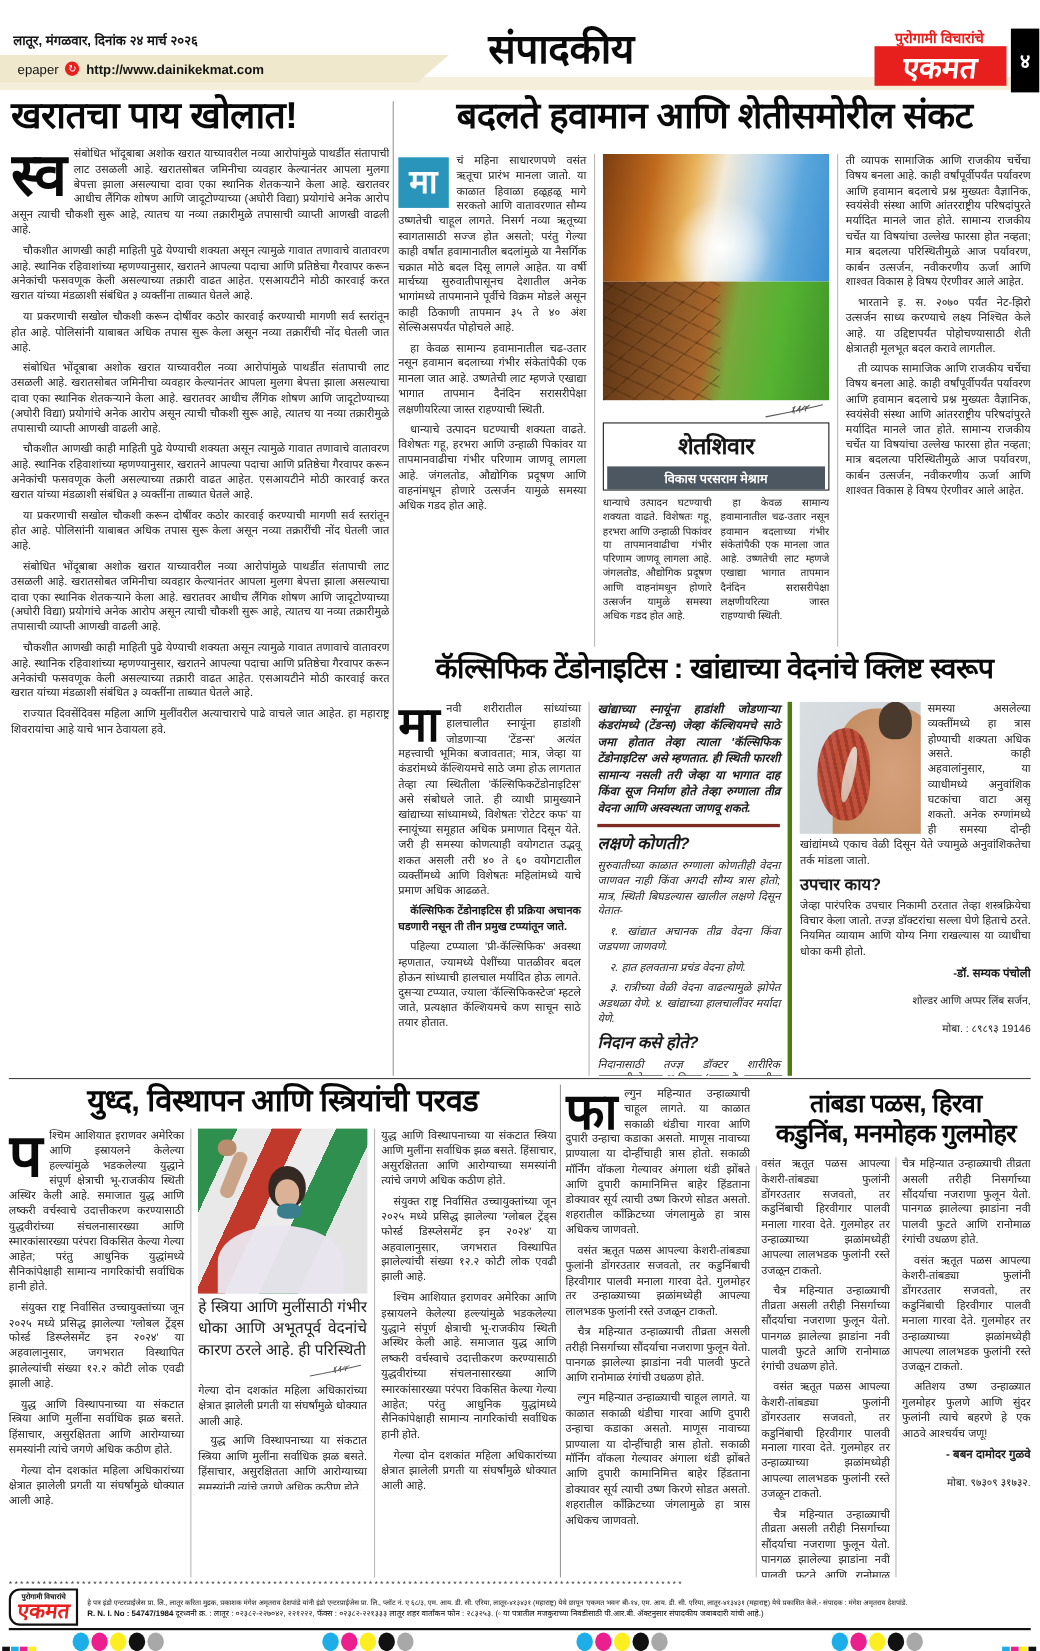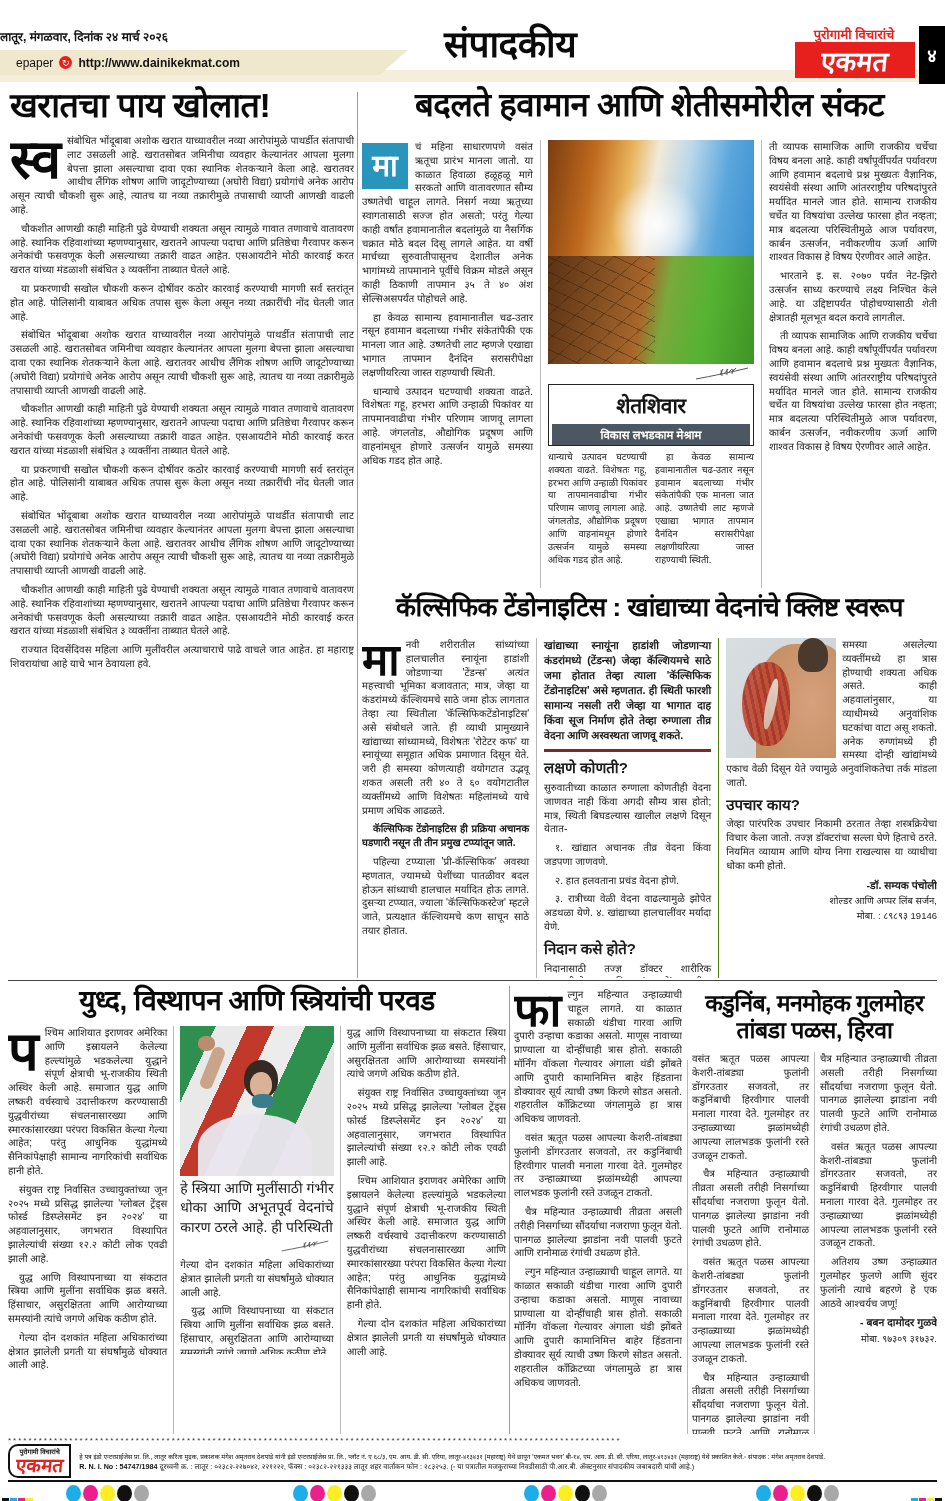--- a/index.html
+++ b/index.html
@@ -12,21 +12,21 @@
   .bt p.nofirst{text-indent:0;}
   .dc{float:left;font-size:54px;line-height:.8;font-weight:bold;padding:4px 6px 0 0;color:#0a0a0a;}
   .dcbox{float:left;width:46px;height:46px;background:#2a95ba;color:#fff;font-size:30px;font-weight:bold;
          display:flex;align-items:center;justify-content:center;margin:3px 7px 2px 0;}
   .vr{border-left:1px solid #9a9a9a;}
   .colrule{border-right:1px solid #b8b8b8;}
   .subhead{font-weight:bold;font-size:15px;margin:3px 0 2px;}
   .lede{font-weight:bold;font-size:10.6px;line-height:1.42;border-bottom:3px solid #7e2a23;
         padding-bottom:6px;margin-bottom:6px;text-align:justify;}
   .byline{text-align:right;font-weight:bold;font-size:10.5px;margin-top:4px;}
-  .bysub{text-align:right;font-size:9.5px;margin-top:2px;}
+  .bysub{text-align:right;font-size:9.5px;margin-top:12px;}
   .colbox{border:1.5px solid #222;text-align:center;padding:6px 3px 0;background:#fff;}
   .colbox .nm{font-size:21px;font-weight:bold;letter-spacing:-.5px;}
   .colbox .bar{background:#4d5761;color:#fff;font-weight:bold;font-size:11.5px;padding:3px 2px;margin-top:5px;}
   .colbox .role{background:#626c75;color:#fff;font-size:8.5px;padding:1px 2px 2px;}
   .orn{display:block;margin:2px 4px 3px auto;}
   
   .ribbon{background:#efe8cd;clip-path:polygon(0 0,100% 0,93% 100%,0 100%);}
   .creamband{background:#f4eeda;}
   .redbox{background:#e8201d;color:#fff;display:flex;align-items:center;justify-content:center;}
   .pagebox{background:#000;color:#fff;display:flex;align-items:center;justify-content:center;}
@@ -62,21 +62,21 @@
   .fnt2{font-size:7.2px;white-space:nowrap;overflow:hidden;color:#111;}
   .logo-frame{border:2px solid #111;border-radius:10px 0 0 10px;padding:1px 6px;text-align:center;background:#fff;}
   .logo-tag{font-size:6.5px;font-weight:bold;color:#111;}
   .logo-red{color:#e8201d;font-weight:bold;font-size:19px;line-height:1;transform:skewX(-6deg);}
   .dot{display:inline-block;width:15px;height:17px;border-radius:50%;margin-right:2px;vertical-align:middle;}
   .sq{display:inline-block;width:7px;height:7px;margin-right:1px;}
 </style>
 </head>
 <body>
 
-<div class="abs" style="left:0;top:28px;font-size:12px;font-weight:bold;text-align:center;">लातूर, मंगळवार, दिनांक २४ मार्च २०२६</div>
+<div class="abs" style="left:12px;top:28px;font-size:12px;font-weight:bold;text-align:center;">लातूर, मंगळवार, दिनांक २४ मार्च २०२६</div>
 
 <div class="abs creamband" style="left:0;top:70px;width:945px;height:12px;"></div>
 
 <div class="abs ribbon" style="left:0;top:50px;width:392px;height:25px;display:flex;align-items:center;padding-left:16px;gap:6px;">
   <span style="font-size:12px;">epaper</span>
   <span style="width:13px;height:13px;border-radius:50%;background:#e8201d;color:#fff;font-size:9px;display:inline-flex;align-items:center;justify-content:center;">↻</span>
   <span style="font-size:12px;font-weight:bold;">http://www.dainikekmat.com</span>
 </div>
 
 <div class="abs hl" style="left:300px;top:26px;width:420px;text-align:center;font-size:37px;">संपादकीय</div>
@@ -116,21 +116,21 @@
       <div class="wglow"></div>
       <div class="wground"></div>
       <div class="wcracks"></div>
     </div>
     <svg class="orn" width="56" height="15" viewBox="0 0 56 15">
       <path d="M2 13 C 18 10, 38 6, 54 2" fill="none" stroke="#555" stroke-width="1"></path>
       <path d="M26 9 l3 -6 M30 8 l4 -5 M34 7 l4 -4 M38 6 l4 -4 M28 10 l-1 -6 M33 9 l0 -6 M38 8 l1 -5" stroke="#555" fill="none" stroke-width="1"></path>
     </svg>
     <div class="colbox">
       <div class="nm">शेतशिवार</div>
-      <div class="bar">विकास लभडकाम मेश्राम</div>
+      <div class="bar">विकास परसराम मेश्राम</div>
     </div>
     <div class="bt" style="margin-top:5px;height:128px;column-count:2;column-gap:8px;font-size:9.3px;">
       <p class="nofirst">धान्याचे उत्पादन घटण्याची शक्यता वाढते. विशेषतः गहू, हरभरा आणि उन्हाळी पिकांवर या तापमानवाढीचा गंभीर परिणाम जाणवू लागला आहे. जंगलतोड, औद्योगिक प्रदूषण आणि वाहनांमधून होणारे उत्सर्जन यामुळे समस्या अधिक गडद होत आहे.</p>
       <p>हा केवळ सामान्य हवामानातील चढ-उतार नसून हवामान बदलाच्या गंभीर संकेतांपैकी एक मानला जात आहे. उष्णतेची लाट म्हणजे एखाद्या भागात तापमान दैनंदिन सरासरीपेक्षा लक्षणीयरित्या जास्त राहण्याची स्थिती.</p>
     </div>
   </div>
   <div class="bt" style="width:173px;height:448px;border-left:1px solid #b8b8b8;padding-left:7px;">
     <p class="nofirst">ती व्यापक सामाजिक आणि राजकीय चर्चेचा विषय बनला आहे. काही वर्षांपूर्वीपर्यंत पर्यावरण आणि हवामान बदलाचे प्रश्न मुख्यतः वैज्ञानिक, स्वयंसेवी संस्था आणि आंतरराष्ट्रीय परिषदांपुरते मर्यादित मानले जात होते. सामान्य राजकीय चर्चेत या विषयांचा उल्लेख फारसा होत नव्हता; मात्र बदलत्या परिस्थितीमुळे आज पर्यावरण, कार्बन उत्सर्जन, नवीकरणीय ऊर्जा आणि शाश्वत विकास हे विषय ऐरणीवर आले आहेत.</p>
     <p>भारताने इ. स. २०७० पर्यंत नेट-झिरो उत्सर्जन साध्य करण्याचे लक्ष्य निश्चित केले आहे. या उद्दिष्टापर्यंत पोहोचण्यासाठी शेती क्षेत्रातही मूलभूत बदल करावे लागतील.</p>
     <p>ती व्यापक सामाजिक आणि राजकीय चर्चेचा विषय बनला आहे. काही वर्षांपूर्वीपर्यंत पर्यावरण आणि हवामान बदलाचे प्रश्न मुख्यतः वैज्ञानिक, स्वयंसेवी संस्था आणि आंतरराष्ट्रीय परिषदांपुरते मर्यादित मानले जात होते. सामान्य राजकीय चर्चेत या विषयांचा उल्लेख फारसा होत नव्हता; मात्र बदलत्या परिस्थितीमुळे आज पर्यावरण, कार्बन उत्सर्जन, नवीकरणीय ऊर्जा आणि शाश्वत विकास हे विषय ऐरणीवर आले आहेत.</p>
@@ -138,21 +138,21 @@
 </div>
 
 <div class="abs hl" style="left:362px;top:594px;width:575px;text-align:center;font-size:26px;">कॅल्सिफिक टेंडोनाइटिस : खांद्याच्या वेदनांचे क्लिष्ट स्वरूप</div>
 
 <div class="abs" style="left:362px;top:638px;width:575px;height:340px;display:flex;">
   <div class="bt colrule" style="width:172px;height:340px;padding-right:7px;">
     <p class="nofirst"><span class="dc" style="font-size:44px;">मा</span><span>नवी शरीरातील सांध्यांच्या हालचालीत स्नायूंना हाडांशी जोडणाऱ्या 'टेंडन्स' अत्यंत महत्त्वाची भूमिका बजावतात; मात्र, जेव्हा या कंडरांमध्ये कॅल्शियमचे साठे जमा होऊ लागतात तेव्हा त्या स्थितीला 'कॅल्सिफिकटेंडोनाइटिस' असे संबोधले जाते. ही व्याधी प्रामुख्याने खांद्याच्या सांध्यामध्ये, विशेषतः 'रोटेटर कफ' या स्नायूंच्या समूहात अधिक प्रमाणात दिसून येते. जरी ही समस्या कोणत्याही वयोगटात उद्भवू शकत असली तरी ४० ते ६० वयोगटातील व्यक्तींमध्ये आणि विशेषतः महिलांमध्ये याचे प्रमाण अधिक आढळते.</span></p>
     <p style="font-weight:bold;">कॅल्सिफिक टेंडोनाइटिस ही प्रक्रिया अचानक घडणारी नसून ती तीन प्रमुख टप्प्यांतून जाते.</p>
     <p>पहिल्या टप्प्याला 'प्री-कॅल्सिफिक' अवस्था म्हणतात, ज्यामध्ये पेशींच्या पातळीवर बदल होऊन सांध्याची हालचाल मर्यादित होऊ लागते. दुसऱ्या टप्प्यात, ज्याला 'कॅल्सिफिकस्टेज' म्हटले जाते, प्रत्यक्षात कॅल्शियमचे कण साचून साठे तयार होतात.</p>
   </div>
-  <div class="bt" style="width:172px;height:340px;padding:0 7px;border-right:1px solid #4d7c0f;">
+  <div class="bt" style="width:172px;height:340px;padding:0 7px;border-right:4px solid #4d7c0f;font-style:italic;">
     <div class="lede">खांद्याच्या स्नायूंना हाडांशी जोडणाऱ्या कंडरांमध्ये (टेंडन्स) जेव्हा कॅल्शियमचे साठे जमा होतात तेव्हा त्याला 'कॅल्सिफिक टेंडोनाइटिस' असे म्हणतात. ही स्थिती फारशी सामान्य नसली तरी जेव्हा या भागात दाह किंवा सूज निर्माण होते तेव्हा रुग्णाला तीव्र वेदना आणि अस्वस्थता जाणवू शकते.</div>
     <div class="subhead">लक्षणे कोणती?</div>
     <p class="nofirst">सुरुवातीच्या काळात रुग्णाला कोणतीही वेदना जाणवत नाही किंवा अगदी सौम्य त्रास होतो; मात्र, स्थिती बिघडल्यास खालील लक्षणे दिसून येतात-</p>
     <p>१. खांद्यात अचानक तीव्र वेदना किंवा जडपणा जाणवणे.</p>
     <p>२. हात हलवताना प्रचंड वेदना होणे.</p>
     <p>३. रात्रीच्या वेळी वेदना वाढल्यामुळे झोपेत अडथळा येणे. ४. खांद्याच्या हालचालींवर मर्यादा येणे.</p>
     <div class="subhead">निदान कसे होते?</div>
     <p class="nofirst">निदानासाठी तज्ज्ञ डॉक्टर शारीरिक तपासणीसोबतच क्ष-किरण (एक्स-रे) चाचणीचा आधार घेतात, ज्यामध्ये कॅल्शियमचे साठे पांढऱ्या ठिपक्यांच्या स्वरूपात स्पष्टपणे दिसतात.</p>
   </div>
   <div class="bt" style="width:217px;height:340px;padding-left:7px;">
@@ -213,22 +213,22 @@
 
 <div class="abs bt" style="left:514px;top:988px;width:168px;height:446px;">
   <p class="nofirst"><span class="dc" style="font-size:46px;">फा</span><span>ल्गुन महिन्यात उन्हाळ्याची चाहूल लागते. या काळात सकाळी थंडीचा गारवा आणि दुपारी उन्हाचा कडाका असतो. माणूस नावाच्या प्राण्याला या दोन्हींचाही त्रास होतो. सकाळी मॉर्निंग वॉकला गेल्यावर अंगाला थंडी झोंबते आणि दुपारी कामानिमित्त बाहेर हिंडताना डोक्यावर सूर्य त्याची उष्ण किरणे सोडत असतो. शहरातील काँक्रिटच्या जंगलामुळे हा त्रास अधिकच जाणवतो.</span></p>
   <p>वसंत ऋतूत पळस आपल्या केशरी-तांबड्या फुलांनी डोंगरउतार सजवतो, तर कडुनिंबाची हिरवीगार पालवी मनाला गारवा देते. गुलमोहर तर उन्हाळ्याच्या झळांमध्येही आपल्या लालभडक फुलांनी रस्ते उजळून टाकतो.</p>
   <p>चैत्र महिन्यात उन्हाळ्याची तीव्रता असली तरीही निसर्गाच्या सौंदर्याचा नजराणा फुलून येतो. पानगळ झालेल्या झाडांना नवी पालवी फुटते आणि रानोमाळ रंगांची उधळण होते.</p>
   <p>ल्गुन महिन्यात उन्हाळ्याची चाहूल लागते. या काळात सकाळी थंडीचा गारवा आणि दुपारी उन्हाचा कडाका असतो. माणूस नावाच्या प्राण्याला या दोन्हींचाही त्रास होतो. सकाळी मॉर्निंग वॉकला गेल्यावर अंगाला थंडी झोंबते आणि दुपारी कामानिमित्त बाहेर हिंडताना डोक्यावर सूर्य त्याची उष्ण किरणे सोडत असतो. शहरातील काँक्रिटच्या जंगलामुळे हा त्रास अधिकच जाणवतो.</p>
 </div>
 <div class="abs vr" style="left:687px;top:1060px;height:374px;border-left-color:#b8b8b8;"></div>
 
 <div class="abs hl" style="left:692px;top:990px;width:245px;text-align:center;font-size:23px;line-height:1.18;">
+  <div>तांबडा पळस, हिरवा</div>
   <div>कडुनिंब, मनमोहक गुलमोहर</div>
-  <div>तांबडा पळस, हिरवा</div>
 </div>
 
 <div class="abs" style="left:692px;top:1052px;width:245px;height:382px;display:flex;">
   <div class="bt colrule" style="width:118px;height:382px;padding-right:5px;">
     <p class="nofirst">वसंत ऋतूत पळस आपल्या केशरी-तांबड्या फुलांनी डोंगरउतार सजवतो, तर कडुनिंबाची हिरवीगार पालवी मनाला गारवा देते. गुलमोहर तर उन्हाळ्याच्या झळांमध्येही आपल्या लालभडक फुलांनी रस्ते उजळून टाकतो.</p>
     <p>चैत्र महिन्यात उन्हाळ्याची तीव्रता असली तरीही निसर्गाच्या सौंदर्याचा नजराणा फुलून येतो. पानगळ झालेल्या झाडांना नवी पालवी फुटते आणि रानोमाळ रंगांची उधळण होते.</p>
     <p>वसंत ऋतूत पळस आपल्या केशरी-तांबड्या फुलांनी डोंगरउतार सजवतो, तर कडुनिंबाची हिरवीगार पालवी मनाला गारवा देते. गुलमोहर तर उन्हाळ्याच्या झळांमध्येही आपल्या लालभडक फुलांनी रस्ते उजळून टाकतो.</p>
     <p>चैत्र महिन्यात उन्हाळ्याची तीव्रता असली तरीही निसर्गाच्या सौंदर्याचा नजराणा फुलून येतो. पानगळ झालेल्या झाडांना नवी पालवी फुटते आणि रानोमाळ रंगांची उधळण होते.</p>
   </div>
   <div class="bt" style="width:118px;height:382px;padding-left:5px;">

